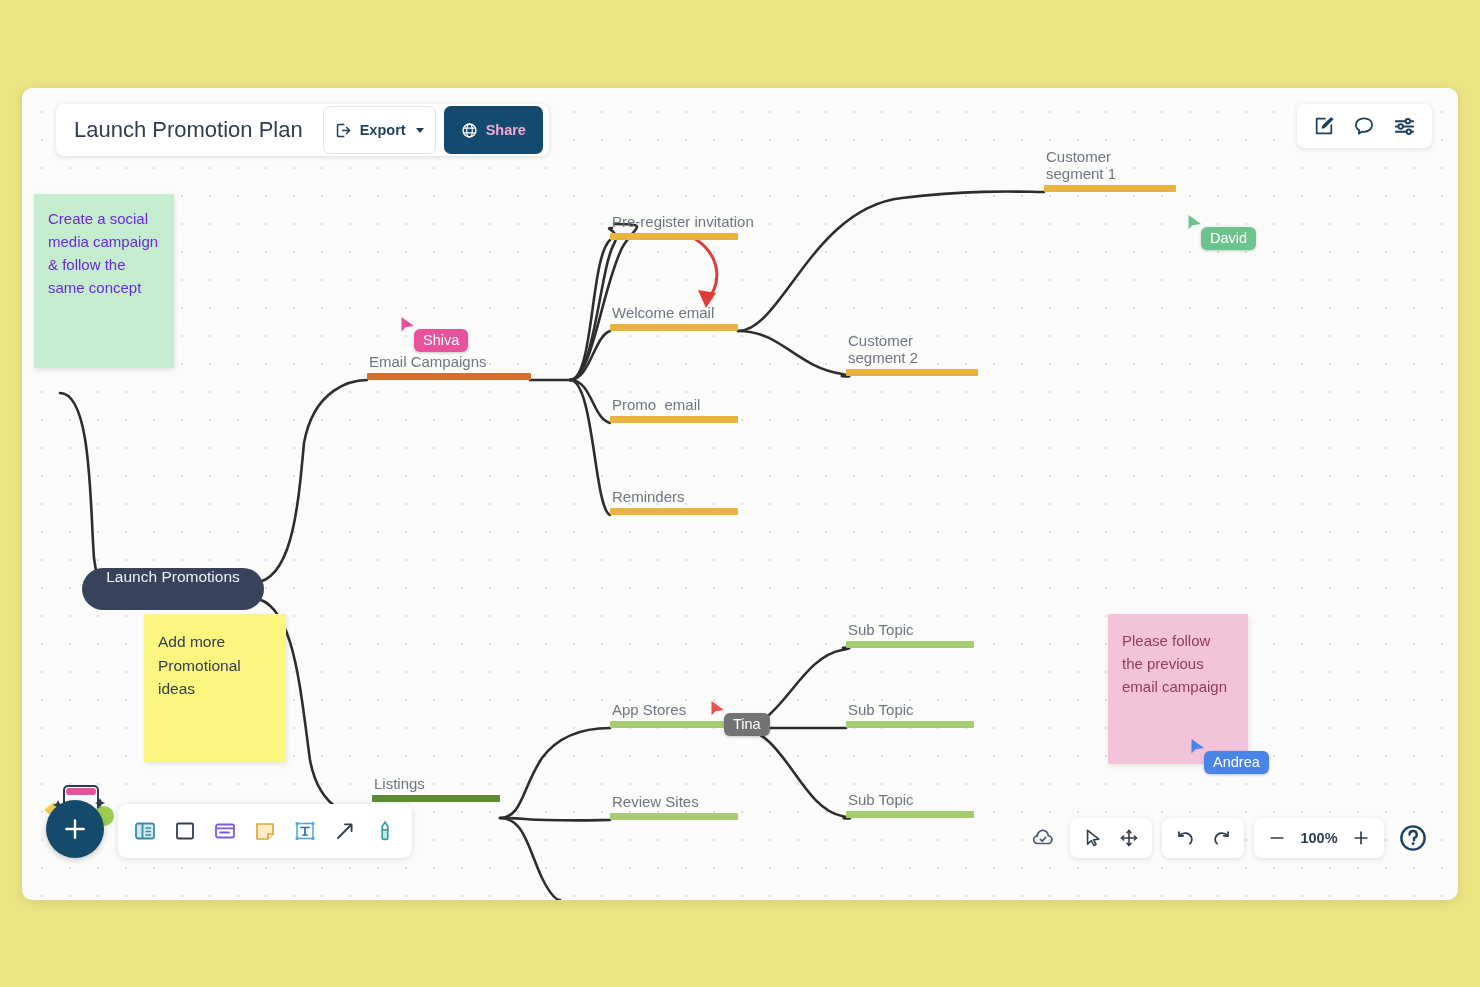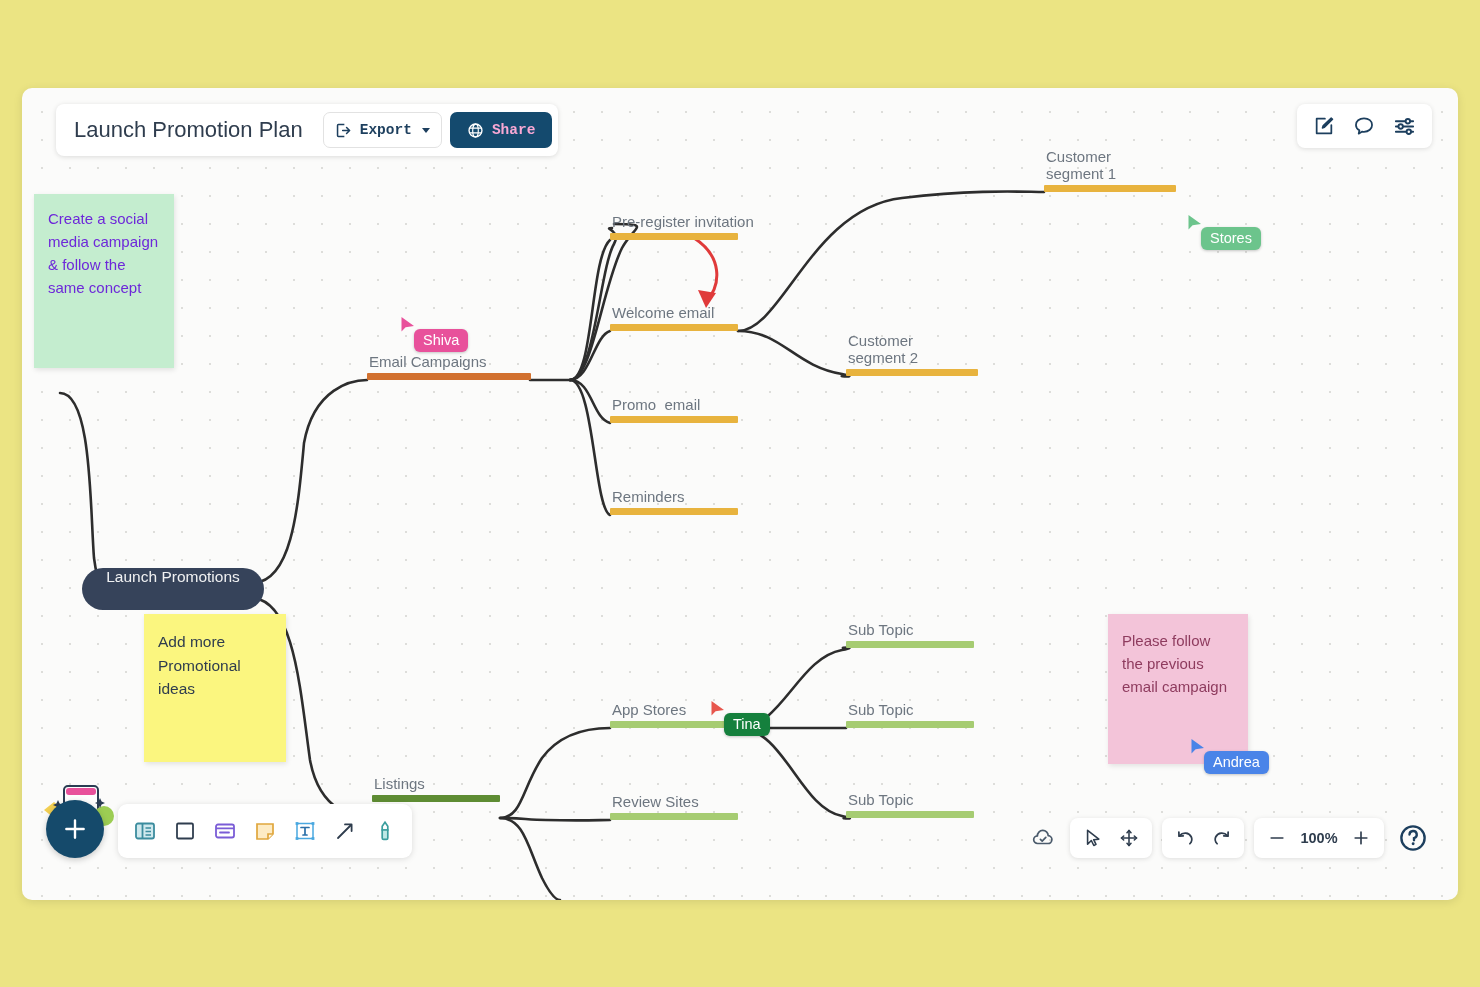--- a/index.html
+++ b/index.html
@@ -41,24 +41,23 @@
     box-shadow: 0 1px 5px rgba(0,0,0,.13);
     padding: 0 6px 0 0;
   }
   #doc-title {
     font-size: 22px; color: #2f3d4e;
     padding: 0 20px 0 18px;
     white-space: nowrap;
   }
   .btn {
     display: flex; align-items: center; gap: 8px;
-    height: 36px; border-radius: 7px;
+    height: 48px; border-radius: 7px;
     font-size: 14.5px; cursor: pointer;
     white-space: nowrap;
-    font-family: Liberation Mono, monospace;
   }
   #export-btn {
     background: #fff; color: #1d3f5e;
     border: 1px solid #e2e2e2;
     padding: 0 11px 0 11px;
     font-weight: 600;
   }
   #export-btn .caret {
     width: 0; height: 0; margin-left: 2px;
     border-left: 4.5px solid transparent;
@@ -290,28 +289,28 @@
     <svg width="16" height="18" viewBox="0 0 16 18">
       <path d="M1.5 1 L1.5 15.5 L5.6 11.2 L14 10 Z" fill="#e8519b"></path>
     </svg>
     <span class="badge" style="background:#e8519b;">Shiva</span>
   </div>
 
   <div class="cursor" id="cur-david" style="left:1165px; top:126px;">
     <svg width="16" height="18" viewBox="0 0 16 18">
       <path d="M1.5 1 L1.5 15.5 L5.6 11.2 L14 10 Z" fill="#6cc48c"></path>
     </svg>
-    <span class="badge" style="background:#6cc48c;">Stores</span>
+    <span class="badge" style="background:#6cc48c;">David</span>
   </div>
 
   <div class="cursor" id="cur-tina" style="left:688px; top:612px;">
     <svg width="16" height="18" viewBox="0 0 16 18">
       <path d="M1.5 1 L1.5 15.5 L5.6 11.2 L14 10 Z" fill="#e7564d"></path>
     </svg>
-    <span class="badge" style="background:#15803d;">Tina</span>
+    <span class="badge" style="background:#737373;">Tina</span>
   </div>
 
   <div class="cursor" id="cur-andrea" style="left:1168px; top:650px;">
     <svg width="16" height="18" viewBox="0 0 16 18">
       <path d="M1.5 1 L1.5 15.5 L5.6 11.2 L14 10 Z" fill="#4a84e8"></path>
     </svg>
     <span class="badge" style="background:#4a84e8;">Andrea</span>
   </div>
 
   <div id="topbar">

